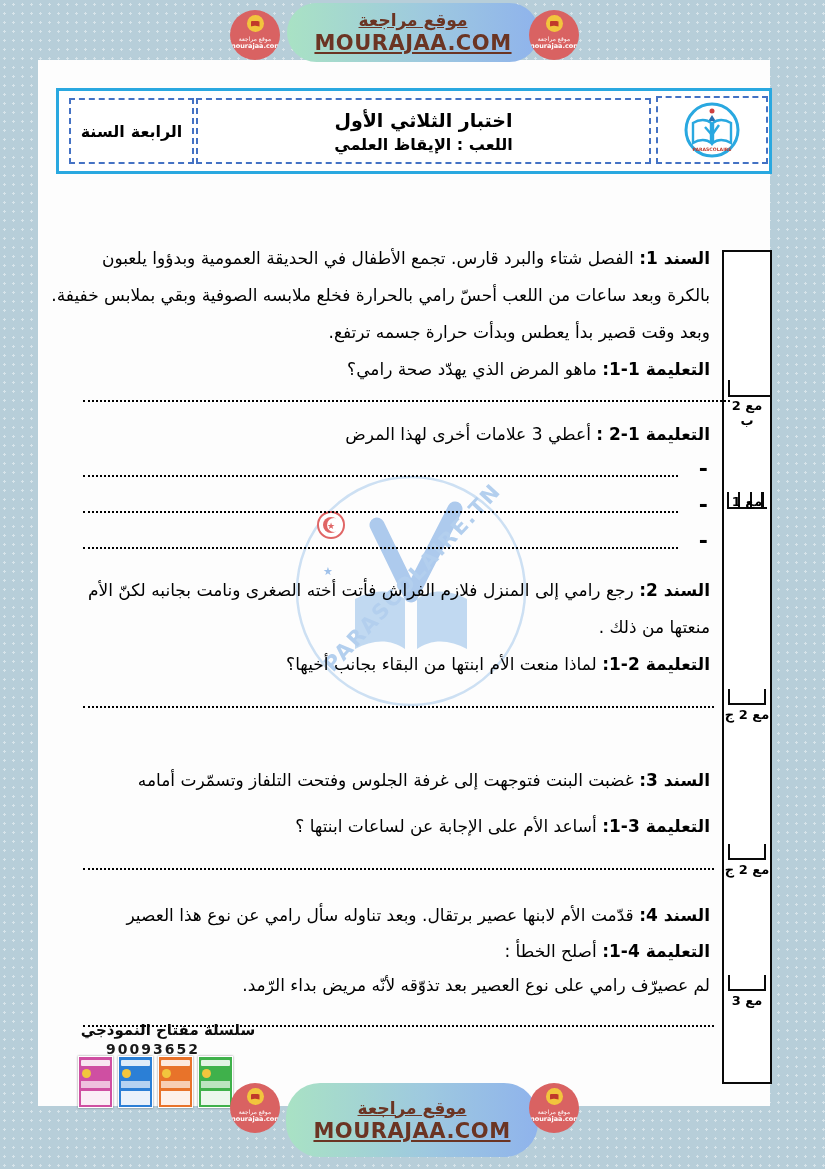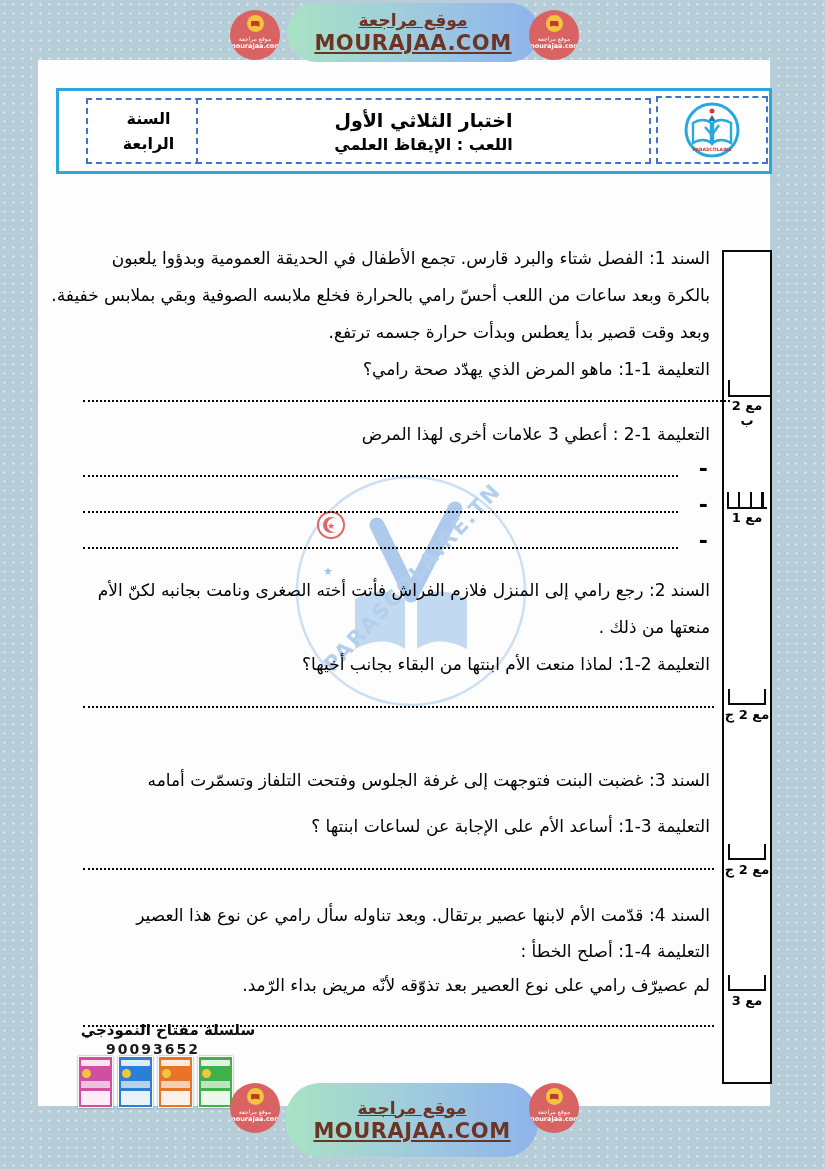--- a/index.html
+++ b/index.html
@@ -27,40 +27,40 @@
   .badge .yc{width:17px;height:17px;border-radius:50%;background:#f2c53d;margin-top:5px;
     display:flex;align-items:center;justify-content:center;}
   .badge .bookglyph{width:9px;height:6px;background:#c0392b;
     clip-path:polygon(0 15%,45% 0,50% 10%,55% 0,100% 15%,100% 100%,55% 88%,45% 88%,0 100%);}
   .badge .t1{font-size:6px;color:#fff;margin-top:4px;direction:rtl;line-height:6px;}
   .badge .t2{font-size:6.5px;color:#fff;font-weight:bold;line-height:8px;}
 
   
   .exam-header{position:absolute;left:18px;top:28px;width:710px;height:80px;border:3px solid #29a8e0;background:#fff;}
   .dashbox{position:absolute;border:2px dashed #4472c4;background:#fff;}
-  .year-box{left:27px;top:7px;width:121px;height:62px;display:flex;flex-direction:column;align-items:center;justify-content:center;gap:6px;}
+  .year-box{left:10px;top:7px;width:121px;height:62px;display:flex;flex-direction:row;align-items:center;justify-content:center;gap:6px;}
   .year-box div{font-weight:bold;font-size:16px;direction:rtl;color:#000;}
   .title-box{left:137px;top:7px;width:451px;height:62px;display:flex;flex-direction:column;align-items:center;justify-content:center;gap:4px;}
   .title-box .t1{font-weight:bold;font-size:19px;direction:rtl;color:#000;}
   .title-box .t2{font-weight:bold;font-size:16px;direction:rtl;color:#000;}
   .logo-box{left:597px;top:5px;width:108px;height:64px;display:flex;align-items:center;justify-content:center;}
 
   
   .grade-col{position:absolute;left:684px;top:190px;width:46px;height:830px;border:2px solid #0a0a0a;background:#fff;}
   .mark-bracket{position:absolute;}
   .br-corner{left:4px;right:0;height:15px;border-left:2px solid #0a0a0a;border-bottom:2px solid #0a0a0a;}
   .br-comb{left:3px;right:3px;height:15px;border-bottom:2px solid #0a0a0a;
     background-image:repeating-linear-gradient(90deg,#0a0a0a 0 2px,transparent 2px 11.5px);}
   .br-cup{left:4px;right:4px;height:14px;border-left:2px solid #0a0a0a;border-right:2px solid #0a0a0a;border-bottom:2px solid #0a0a0a;}
   .mark-label{position:absolute;left:0;right:0;text-align:center;font-weight:bold;font-size:13px;direction:rtl;color:#000;}
 
   
   .line{position:absolute;left:45px;right:60px;text-align:right;direction:rtl;
     font-size:17px;color:#000;white-space:nowrap;line-height:24px;}
-  .line b{font-weight:normal;text-align:center;}
+  .line b{font-weight:bold;text-align:center;}
   .dotrule{position:absolute;border-top:2px dotted #000;}
   .ansline{position:absolute;left:45px;right:92px;height:16px;border-bottom:2px dotted #000;}
   .dashmark{position:absolute;right:62px;font-size:22px;font-weight:bold;color:#000;}
 
   
   .wm{position:absolute;left:255px;top:413px;width:236px;height:236px;z-index:0;pointer-events:none;}
   .line,.dotrule,.ansline,.dashmark{z-index:2;}
 
   
   .series-title{position:absolute;left:40px;top:961px;width:180px;font-weight:900;font-size:15px;
@@ -159,21 +159,21 @@
 
   <div class="line" style="top:843px;"><b>السند 4:</b><span> قدّمت الأم لابنها عصير برتقال. وبعد تناوله سأل رامي عن نوع هذا العصير</span></div>
   <div class="line" style="top:879px;"><b>التعليمة 4-1:</b><span> أصلح الخطأ :</span></div>
   <div class="line" style="top:913px;"><span>لم عصيرّف رامي على نوع العصير بعد تذوّقه لأنّه مريض بداء الرّمد.</span></div>
   <div class="dotrule" style="top:965px;left:45px;right:56px;"></div>
 
   <div class="grade-col">
     <div class="mark-bracket br-corner" style="top:128px;"></div>
     <div class="mark-label" style="top:146px;">مع 2 ب</div>
     <div class="mark-bracket br-comb" style="top:240px;"></div>
-    <div class="mark-label" style="top:258px;">مع 1</div>
+    <div class="mark-label" style="top:242px;">مع 1</div>
     <div class="mark-bracket br-cup" style="top:437px;"></div>
     <div class="mark-label" style="top:455px;">مع 2 ج</div>
     <div class="mark-bracket br-cup" style="top:592px;"></div>
     <div class="mark-label" style="top:610px;">مع 2 ج</div>
     <div class="mark-bracket br-cup" style="top:723px;"></div>
     <div class="mark-label" style="top:741px;">مع 3</div>
   </div>
 
   <div class="series-title">سلسلة مفتاح النموذجي</div>
   <div class="phone">90093652</div>

